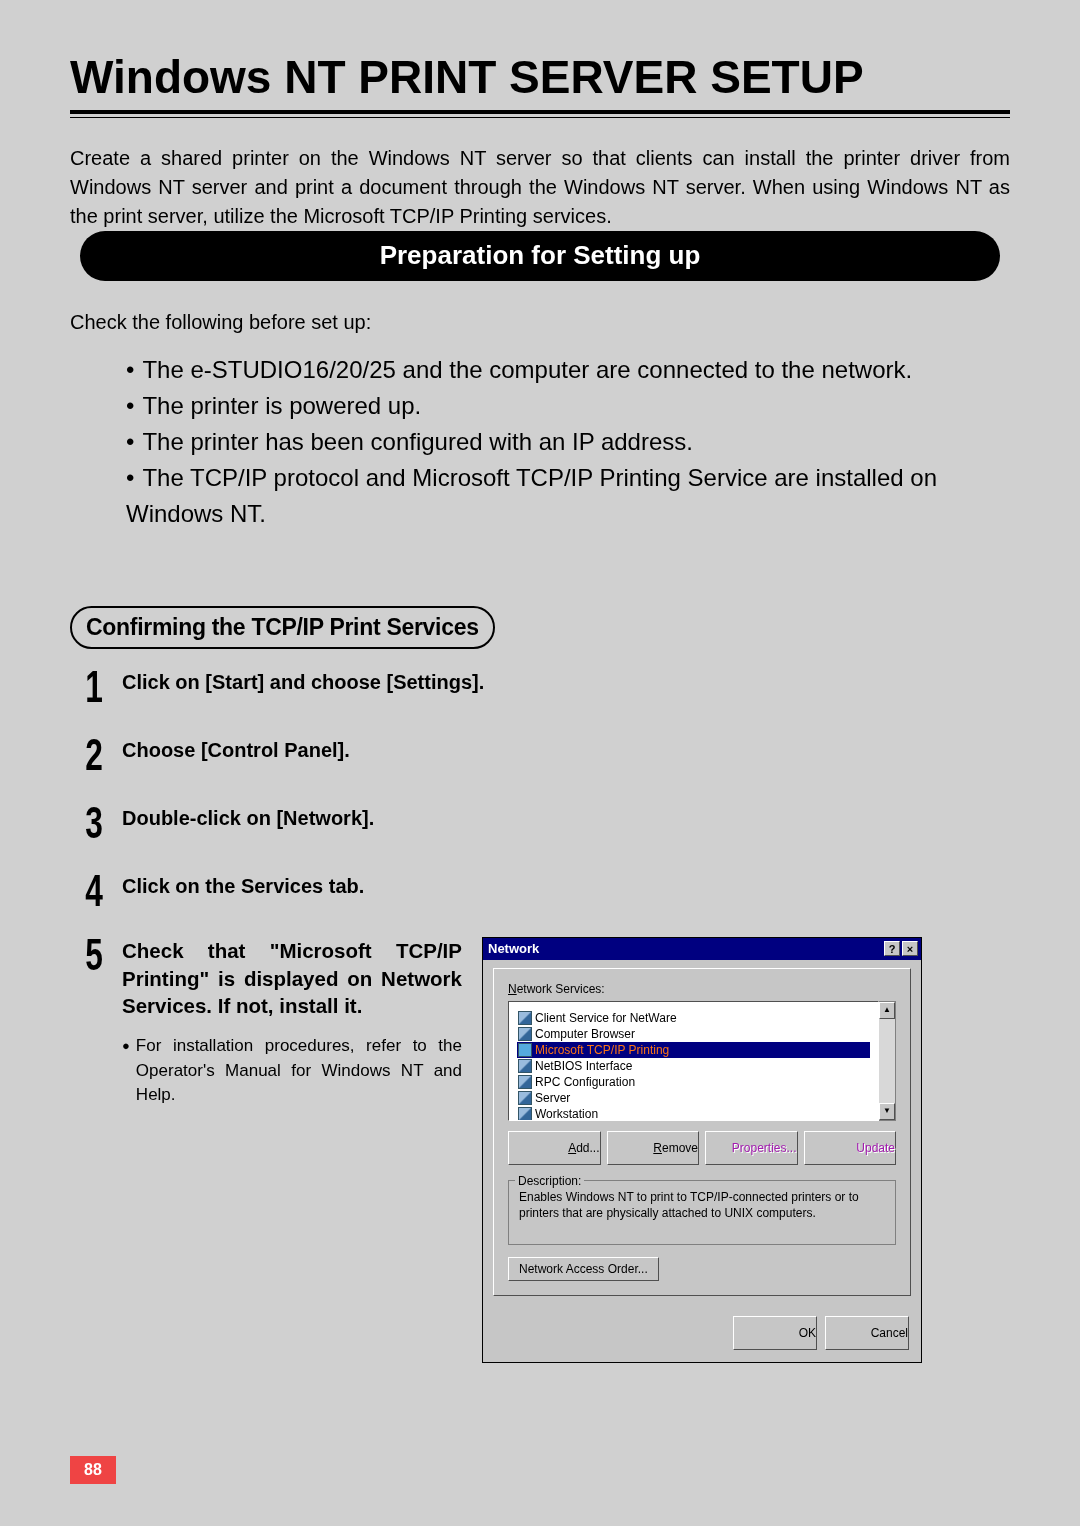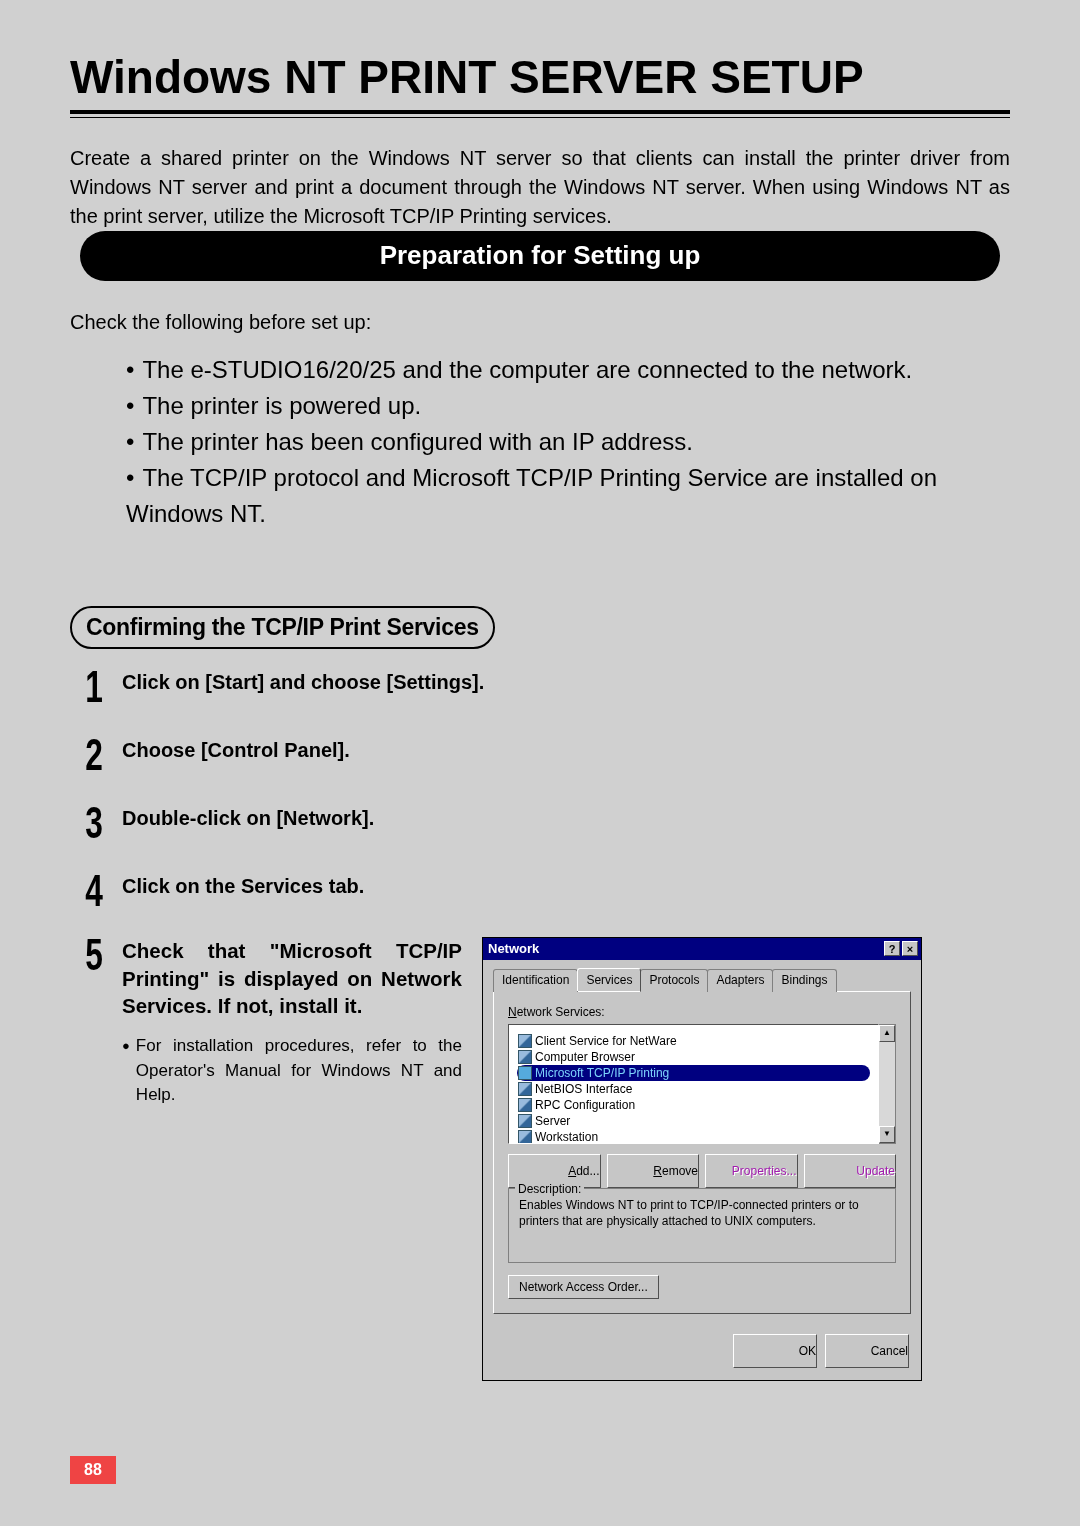--- a/index.html
+++ b/index.html
@@ -195,21 +195,21 @@
     border-top-color: #505050;
     border-left-color: #505050;
     border-right-color: #fff;
     border-bottom-color: #fff;
     height: 120px;
     flex: 1;
     padding: 8px;
     overflow: hidden;
   }
   .svc-item { display: flex; align-items: center; gap: 3px; padding: 0 1px; font-size: 12px; line-height: 16px; }
-  .svc-item.sel { background: #000080; color: #7dd3fc; border-radius: 8px; }
+  .svc-item.sel { background: #000080; color: #f97316; }
   .svc-icon {
     width: 14px; height: 14px;
     background: linear-gradient(135deg,#9bd 45%,#369 55%);
     border: 1px solid #356;
     flex-shrink: 0;
   }
   .svc-icon.sel { background: #5ad; }
   .scroll {
     width: 17px;
     background: #d8d8d8;
@@ -237,25 +237,25 @@
     border-bottom-color: #505050;
     font-size: 12px;
     padding: 8px 0;
     text-align: right;
   }
   .win-btn.disabled { color: #a21caf; text-shadow: 1px 1px 0 #fff; }
   .win-btn .u { text-decoration: underline; }
   .group-box {
     border: 1px solid #808080;
     border-top-color: #808080;
-    margin-top: 0;
+    margin-top: 15px;
     padding: 8px 10px 20px 10px;
     position: relative;
     font-size: 12px;
-    height: 75px;
+    height: 65px;
   }
   .group-label {
     position: absolute;
     top: -8px; left: 6px;
     background: #c6c6c6;
     padding: 0 3px;
     font-size: 12px;
   }
   .nao-btn {
     display: inline-block;
@@ -347,27 +347,20 @@
         <div class="dialog-img">
           <div class="dlg">
             <div class="dlg-titlebar">
               <span>Network</span>
               <div class="dlg-tb-btns">
                 <div class="dlg-tb-btn">?</div>
                 <div class="dlg-tb-btn">×</div>
               </div>
             </div>
             <div class="dlg-body">
-              <div class="dlg-tabs">
-                <div class="dlg-tab">Identification</div>
-                <div class="dlg-tab active">Services</div>
-                <div class="dlg-tab">Protocols</div>
-                <div class="dlg-tab">Adapters</div>
-                <div class="dlg-tab">Bindings</div>
-              </div>
               <div class="dlg-panel">
                 <div class="dlg-label"><span class="u">N</span><span>etwork Services:</span></div>
                 <div class="listbox-wrap">
                   <div class="listbox">
                     <div class="svc-item">
                         <span class="svc-icon"></span>
                         <span>Client Service for NetWare</span>
                       </div>
                     <div class="svc-item">
                         <span class="svc-icon"></span>

